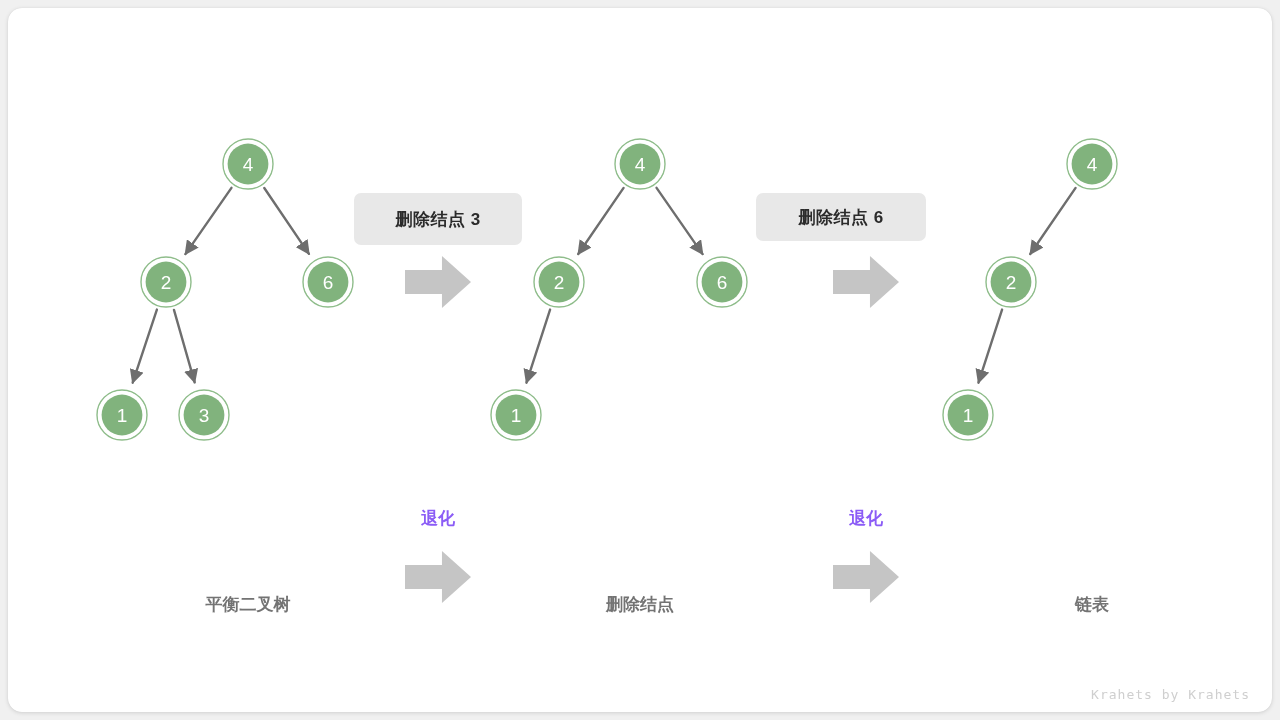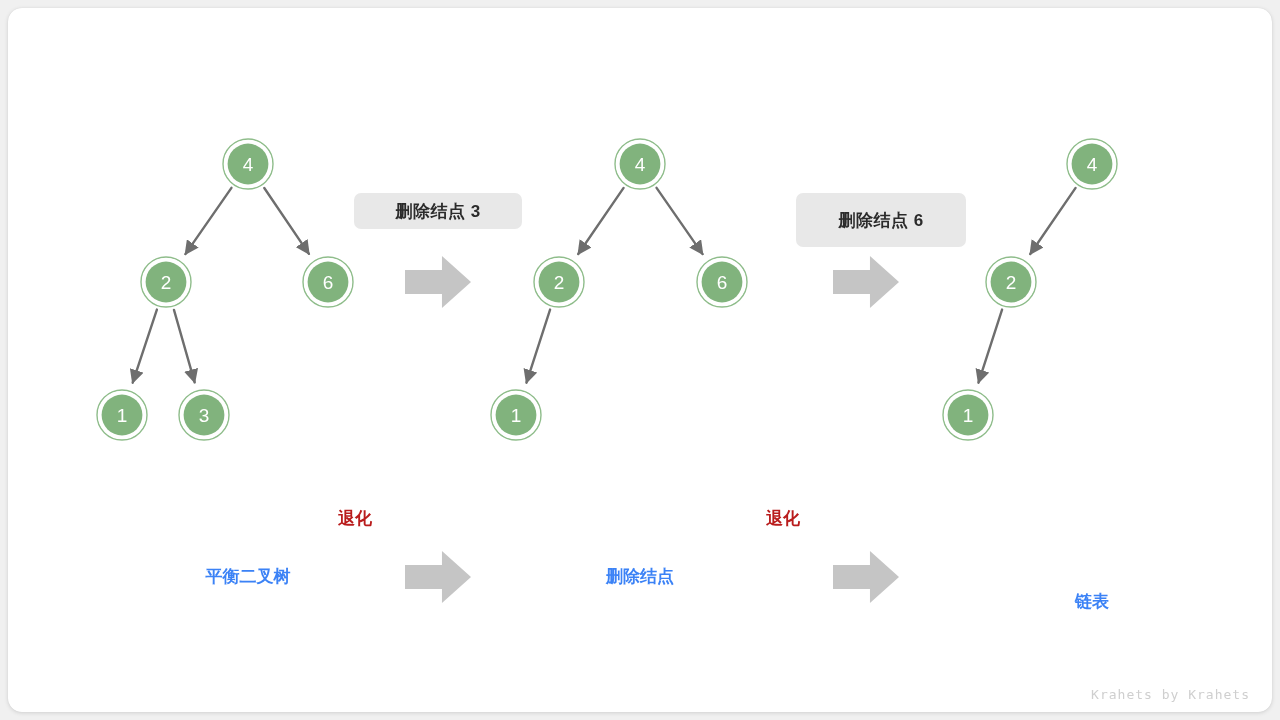--- a/index.html
+++ b/index.html
@@ -47,30 +47,31 @@
     display: flex;
     align-items: center;
     justify-content: center;
     letter-spacing: 0.5px;
     white-space: nowrap;
   }
   .cap-label {
     position: absolute;
     font-size: 17px;
     font-weight: bold;
-    color: #3b82f6;
+    color: #737373;
     text-align: center;
     white-space: nowrap;
+    margin-top: 28px;
   }
   .degrade-label {
     position: absolute;
     font-size: 17px;
     font-weight: bold;
-    color: #b91c1c;
-    text-align: left;
+    color: #8b5cf6;
+    text-align: center;
     white-space: nowrap;
   }
   .credit {
     position: absolute;
     right: 30px;
     bottom: 18px;
     font-family: "DejaVu Sans Mono", "Liberation Mono", monospace;
     font-size: 13px;
     color: #cfcfcf;
     letter-spacing: 1px;
@@ -176,33 +177,33 @@
         </g>
       <g id="block-arrows-group">
           <path d="M 405 270.04 L 441.96 270.04 L 441.96 256 L 471 282 L 441.96 308 L 441.96 293.96000000000004 L 405 293.96000000000004 Z" fill="#c5c5c5"></path>
           <path d="M 833 270.04 L 869.96 270.04 L 869.96 256 L 899 282 L 869.96 308 L 869.96 293.96000000000004 L 833 293.96000000000004 Z" fill="#c5c5c5"></path>
           <path d="M 405 565.04 L 441.96 565.04 L 441.96 551 L 471 577 L 441.96 603 L 441.96 588.9599999999999 L 405 588.9599999999999 Z" fill="#c5c5c5"></path>
           <path d="M 833 565.04 L 869.96 565.04 L 869.96 551 L 899 577 L 869.96 603 L 869.96 588.9599999999999 L 833 588.9599999999999 Z" fill="#c5c5c5"></path>
         </g>
     </svg>
 
     <div id="op-boxes">
-        <div class="op-box" style="left: 354px; top: 193px; width: 168px; height: 36px;">
+        <div class="op-box" style="left: 354px; top: 193px; width: 168px; height: 52px;">
           <span>删除结点  3</span>
         </div>
-        <div class="op-box" style="left: 796px; top: 193px; width: 170px; height: 54px;">
+        <div class="op-box" style="left: 756px; top: 193px; width: 170px; height: 48px;">
           <span>删除结点  6</span>
         </div>
       </div>
     <div id="degrade-group">
         <div class="degrade-label" style="left: 338px; top: 507px; width: 200px;">退化</div>
         <div class="degrade-label" style="left: 766px; top: 507px; width: 200px;">退化</div>
       </div>
     <div id="captions-group">
         <div class="cap-label" style="left: 98px; top: 565px; width: 300px;">平衡二叉树</div>
         <div class="cap-label" style="left: 490px; top: 565px; width: 300px;">删除结点</div>
-        <div class="cap-label" style="left: 942px; top: 590px; width: 300px;">链表</div>
+        <div class="cap-label" style="left: 942px; top: 565px; width: 300px;">链表</div>
       </div>
 
     <div class="credit">Krahets by Krahets</div>
 
   </div>
 </div>
 
 </body></html>

